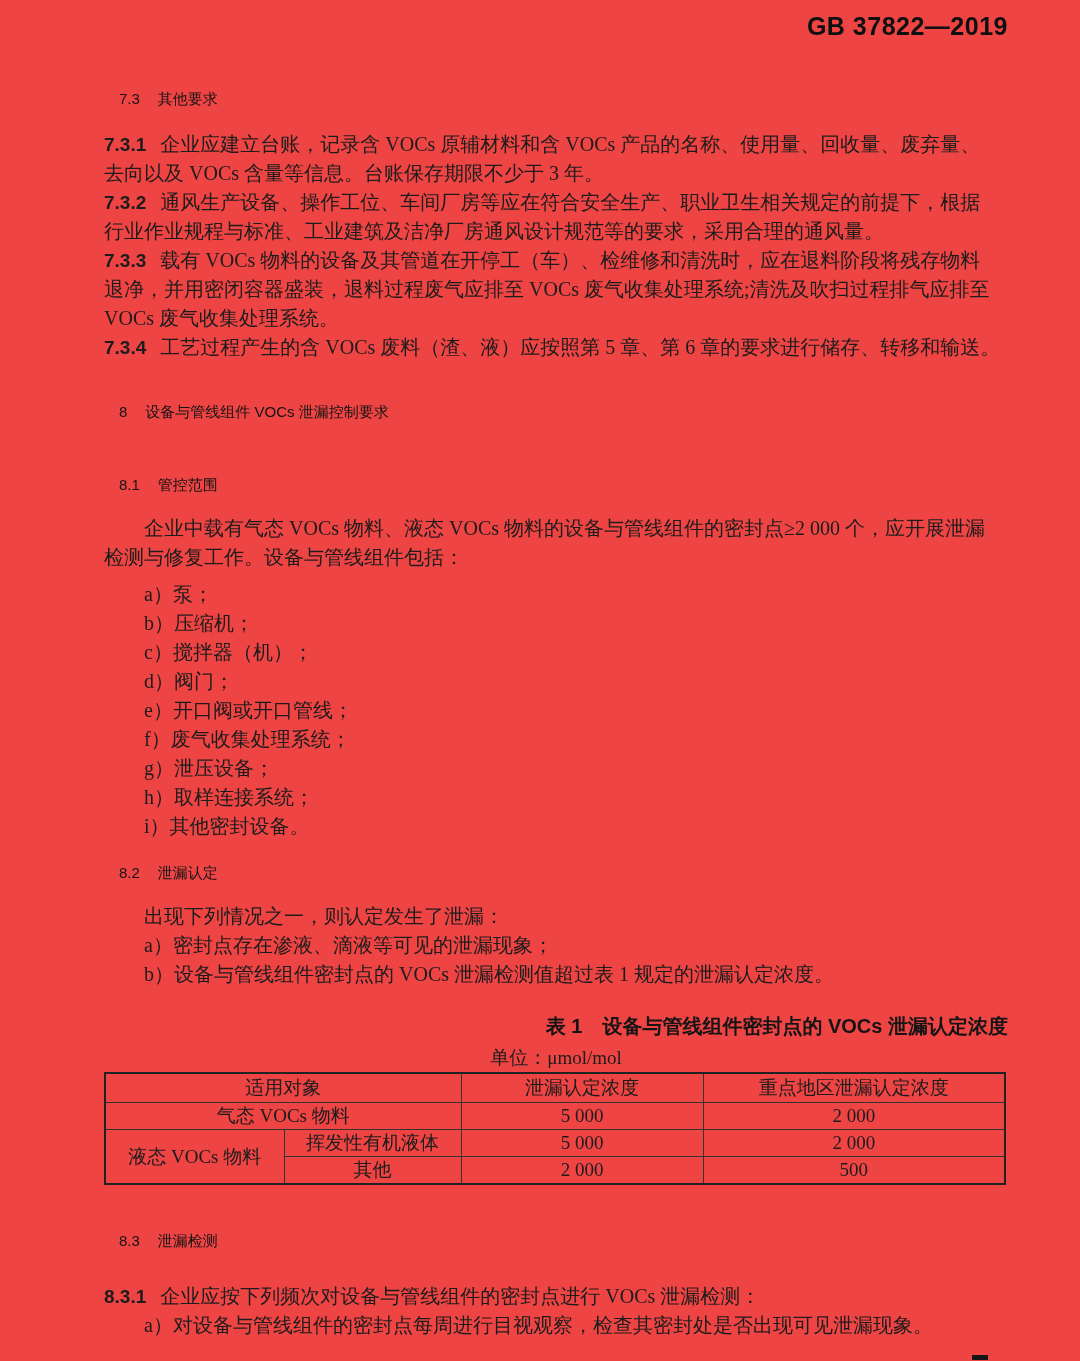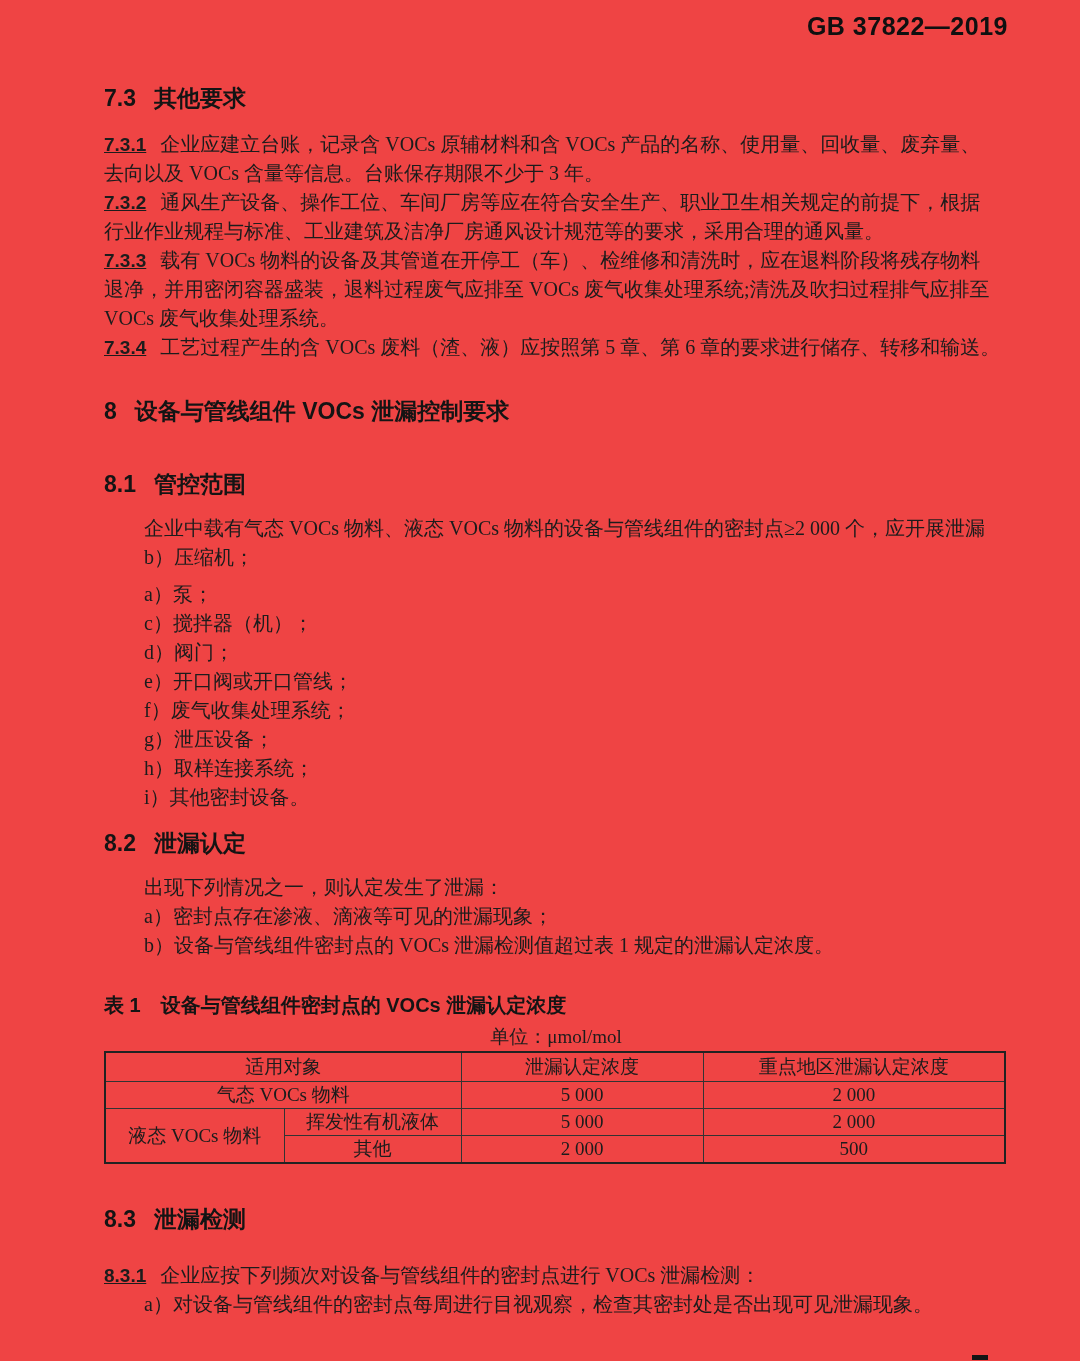--- a/index.html
+++ b/index.html
@@ -16,46 +16,46 @@
     padding-top:12px;
     text-align:right;
     font-family:"Liberation Sans","DejaVu Sans",sans-serif;
     font-weight:bold;
     font-size:25px;
     color:#101010;
     letter-spacing:0.5px;
   }
   .h-sec{
     font-family:"Liberation Sans","DejaVu Sans",sans-serif;
-    font-weight:bold;
-    font-size:23px;
+    font-weight:normal;
+    font-size:15px;
     color:#141414;
     line-height:27px;
+    margin-left:15px;
   }
   .h-num{display:inline-block;margin-right:18px;}
   .line{font-size:20px;line-height:29px;}
   .clause-num{
     font-family:"Liberation Sans","DejaVu Sans",sans-serif;
     font-weight:bold;
     font-size:19px;
     margin-right:14px;
-    text-decoration:underline;
   }
   .indent{text-indent:40px;}
   .list-ind{padding-left:40px;}
   .mt18{margin-top:18px;}
   .mt36{margin-top:36px;}
   .mt46{margin-top:46px;}
   .mt16{margin-top:16px;}
   .mt8{margin-top:8px;}
   .mt20{margin-top:28px;}
   .mt42{margin-top:42px;}
   .tbl-title{
-    margin-top:32px;
-    text-align:left;
+    margin-top:24px;
+    text-align:right;
     font-family:"Liberation Sans","DejaVu Sans",sans-serif;
     font-weight:bold;
     font-size:20px;
     line-height:27px;
     color:#141414;
   }
   .unit-line{
     margin-top:6px;
     text-align:center;
     font-size:19px;
@@ -121,23 +121,24 @@
 
     <div class="h-sec mt36">
       <span class="h-num">8</span><span>设备与管线组件 VOCs 泄漏控制要求</span>
     </div>
 
     <div class="h-sec mt46">
       <span class="h-num">8.1</span><span>管控范围</span>
     </div>
 
     <div class="line mt16 indent">企业中载有气态 VOCs 物料、液态 VOCs 物料的设备与管线组件的密封点≥2 000 个，应开展泄漏</div>
-
+    <div class="line">检测与修复工作。设备与管线组件包括：</div>
+
+    <div class="line mt8 list-ind">a）泵；</div>
     <div class="line list-ind">b）压缩机；</div>
-    <div class="line mt8 list-ind">a）泵；</div>
     <div class="line list-ind">c）搅拌器（机）；</div>
     <div class="line list-ind">d）阀门；</div>
     <div class="line list-ind">e）开口阀或开口管线；</div>
     <div class="line list-ind">f）废气收集处理系统；</div>
     <div class="line list-ind">g）泄压设备；</div>
     <div class="line list-ind">h）取样连接系统；</div>
     <div class="line list-ind">i）其他密封设备。</div>
 
     <div class="h-sec mt18">
       <span class="h-num">8.2</span><span>泄漏认定</span>

